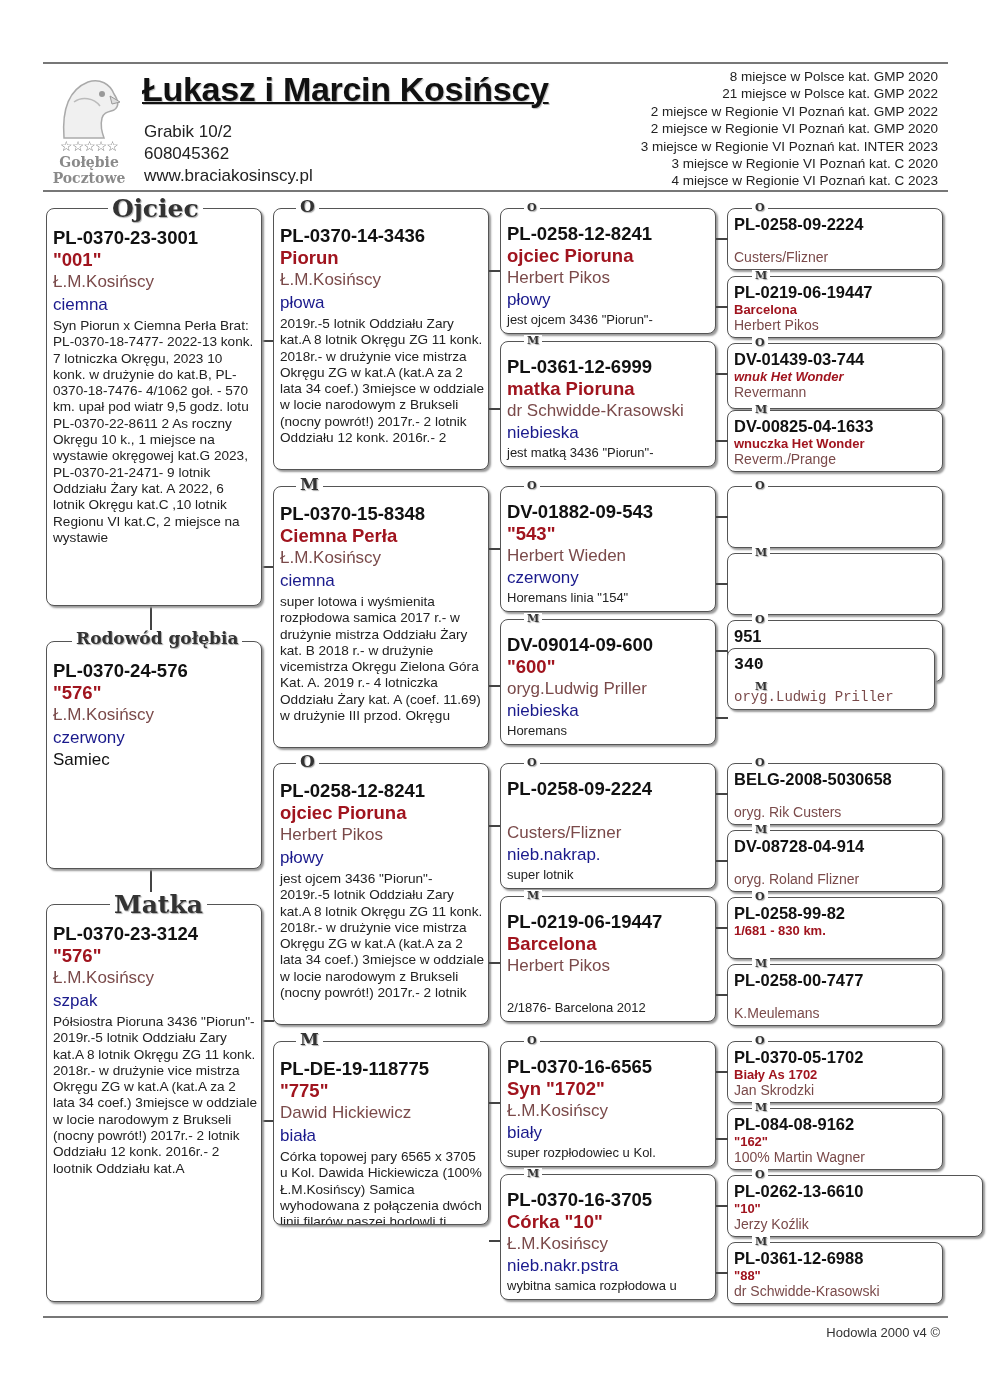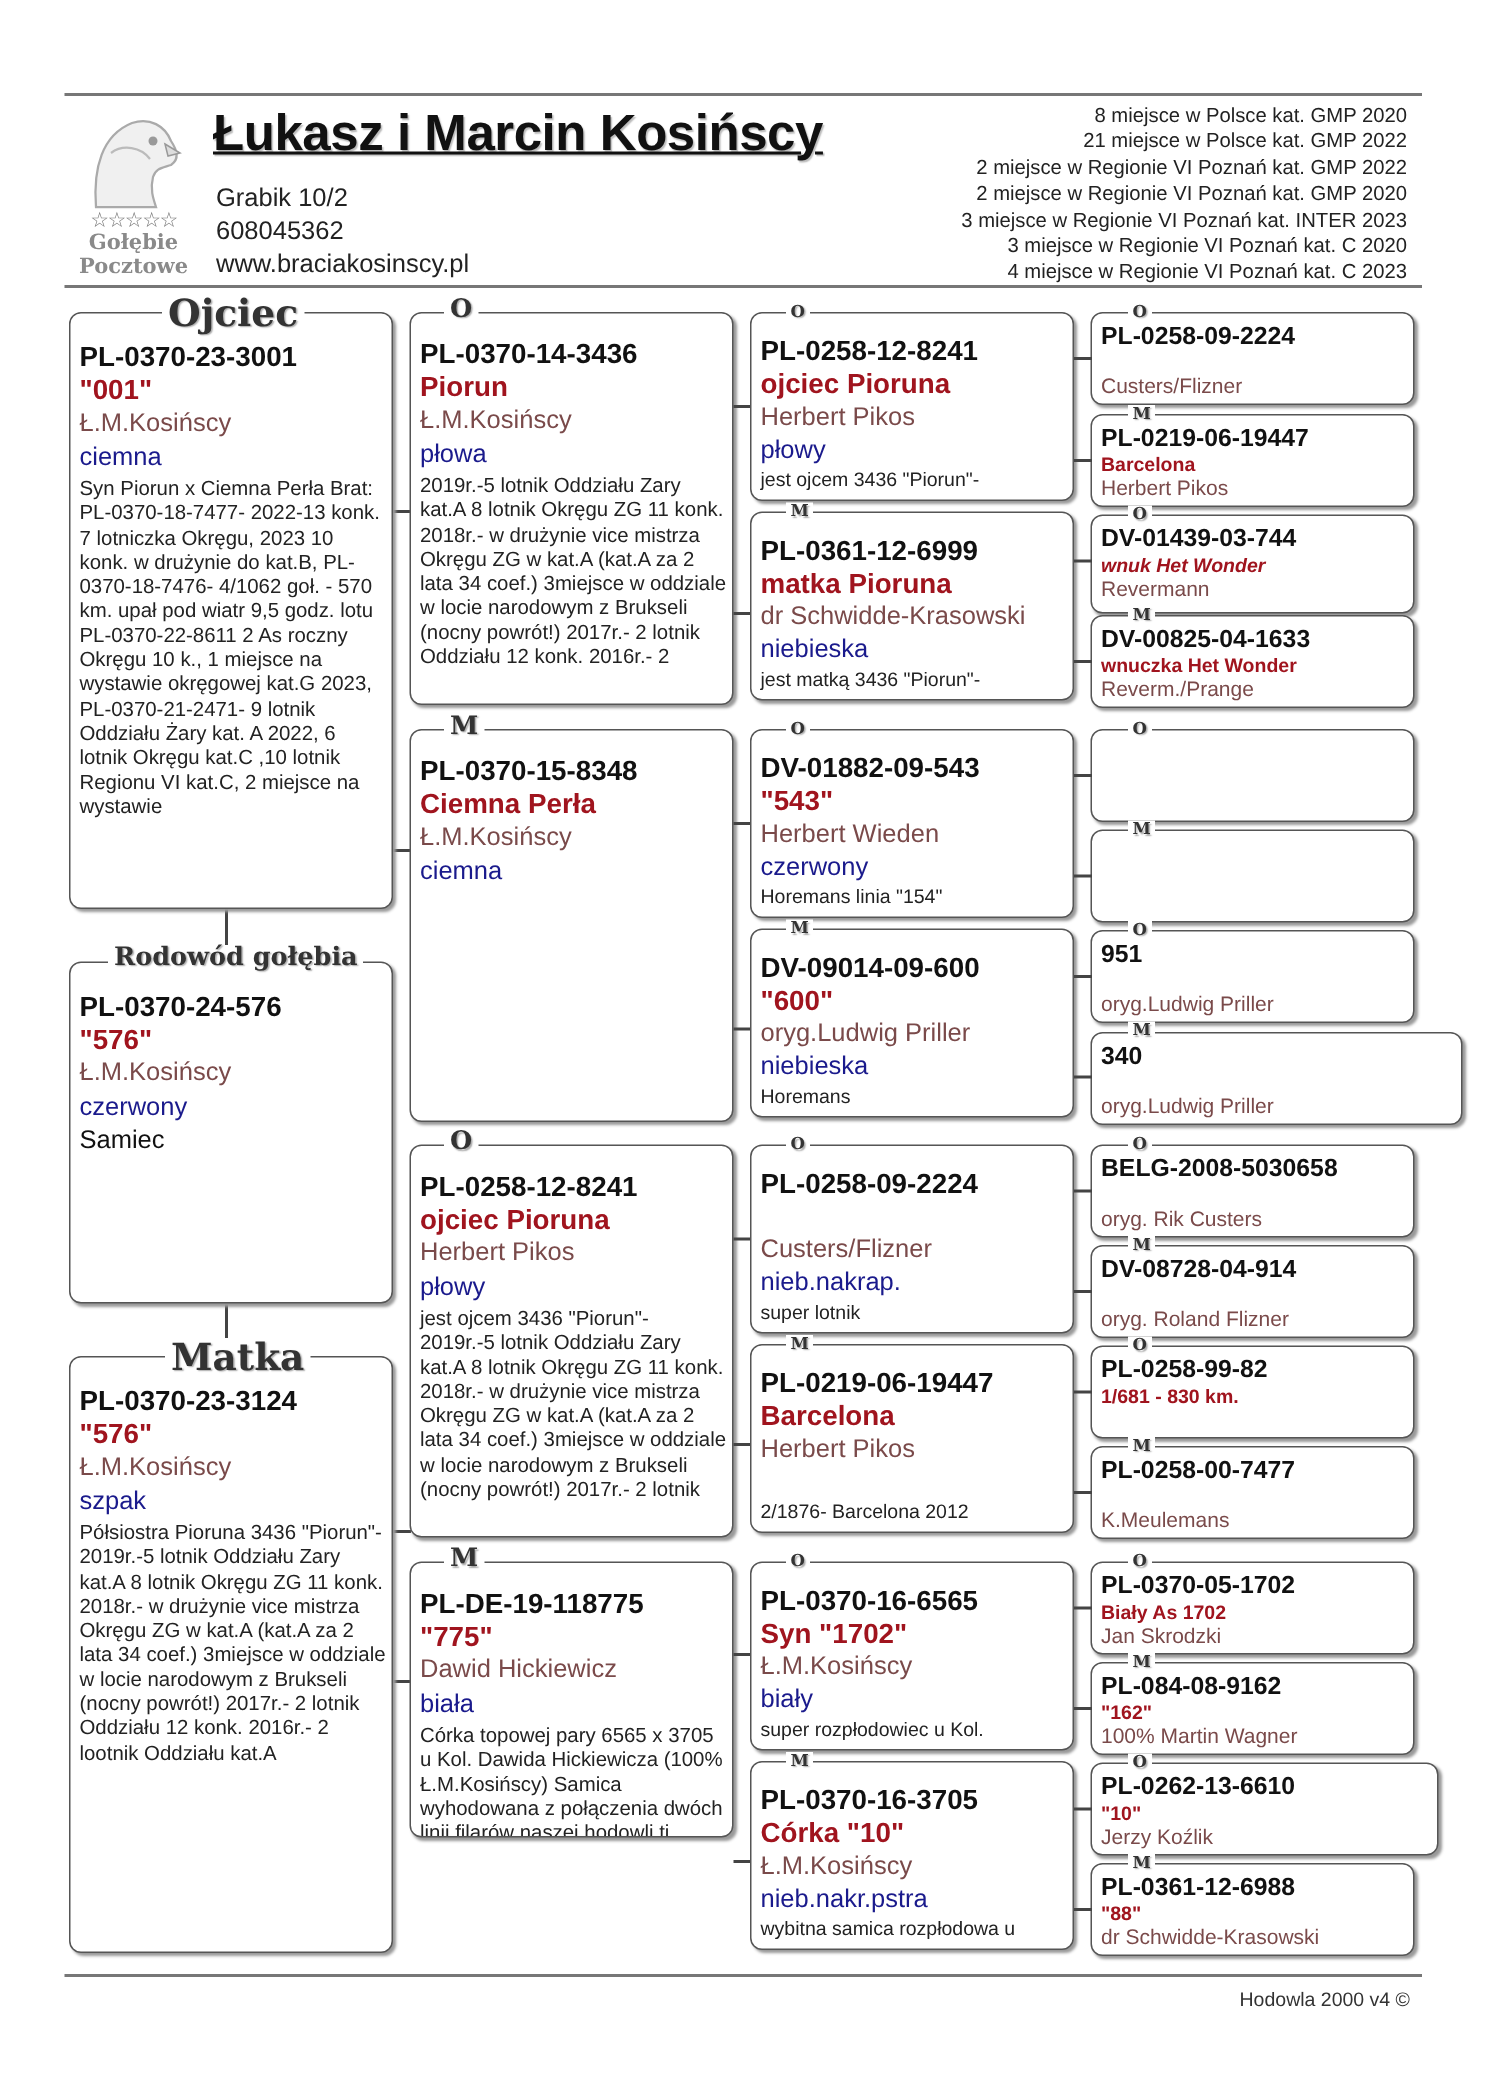--- a/index.html
+++ b/index.html
@@ -141,20 +141,21 @@
   </div>
 </div>
 <div class="legend lg-c2" style="left:296px;top:198px;">O</div>
 
 <div class="box c2" style="left:273px;top:486px;width:216px;height:262px;">
   <div class="inner" style="top:16px;">
     <div class="ring">PL-0370-15-8348</div>
     <div class="name">Ciemna Perła</div>
     <div class="breeder">Ł.M.Kosińscy</div>
     <div class="color">ciemna</div>
+    <div class="desc">super lotowa i wyśmienita rozpłodowa samica 2017 r.- w drużynie mistrza Oddziału Żary kat. B 2018 r.- w drużynie vicemistrza Okręgu Zielona Góra Kat. A. 2019 r.- 4 lotniczka Oddziału Żary kat. A (coef. 11.69) w drużynie III przod. Okręgu</div>
   </div>
 </div>
 <div class="legend lg-c2" style="left:296px;top:476px;">M</div>
 
 <div class="box c2" style="left:273px;top:763px;width:216px;height:262px;">
   <div class="inner" style="top:16px;">
     <div class="ring">PL-0258-12-8241</div>
     <div class="name">ojciec Pioruna</div>
     <div class="breeder">Herbert Pikos</div>
     <div class="color">płowy</div>
@@ -323,21 +324,21 @@
     <div class="hline" style="left: 716px; top: 583px; width: 12px;"></div>
     <div class="box c4" style="left: 727px; top: 620px; width: 216px; height: 62px;">
       <div class="inner" style="top: 6px;">
         <div class="ring">951</div>
         <div class="name" style="min-height: 15px;">&nbsp;</div>
         <div class="breeder">oryg.Ludwig Priller</div>
       </div>
     </div>
     <div class="legend lg-sm" style="left: 752px; top: 614px;">O</div>
     <div class="hline" style="left: 716px; top: 650px; width: 12px;"></div>
-    <div class="box c4" style="left: 727px; top: 688px; width: 248px; height: 62px;">
+    <div class="box c4" style="left: 727px; top: 648px; width: 208px; height: 62px; font-family: Liberation Mono, monospace;">
       <div class="inner" style="top: 6px;">
         <div class="ring">340</div>
         <div class="name" style="min-height: 15px;">&nbsp;</div>
         <div class="breeder">oryg.Ludwig Priller</div>
       </div>
     </div>
     <div class="legend lg-sm" style="left: 752px; top: 681px;">M</div>
     <div class="hline" style="left: 716px; top: 717px; width: 12px;"></div>
     <div class="box c4" style="left: 727px; top: 763px; width: 216px; height: 62px;">
       <div class="inner" style="top: 6px;">
@@ -386,21 +387,21 @@
     <div class="hline" style="left: 716px; top: 1071px; width: 12px;"></div>
     <div class="box c4" style="left: 727px; top: 1108px; width: 216px; height: 62px;">
       <div class="inner" style="top: 6px;">
         <div class="ring">PL-084-08-9162</div>
         <div class="name" style="min-height: 15px;">"162"</div>
         <div class="breeder">100% Martin Wagner</div>
       </div>
     </div>
     <div class="legend lg-sm" style="left: 752px; top: 1102px;">M</div>
     <div class="hline" style="left: 716px; top: 1138px; width: 12px;"></div>
-    <div class="box c4" style="left: 727px; top: 1175px; width: 232px; height: 62px;">
+    <div class="box c4" style="left: 727px; top: 1175px; width: 256px; height: 62px;">
       <div class="inner" style="top: 6px;">
         <div class="ring">PL-0262-13-6610</div>
         <div class="name" style="min-height: 15px;">"10"</div>
         <div class="breeder">Jerzy Koźlik</div>
       </div>
     </div>
     <div class="legend lg-sm" style="left: 752px; top: 1169px;">O</div>
     <div class="hline" style="left: 716px; top: 1205px; width: 12px;"></div>
     <div class="box c4" style="left: 727px; top: 1242px; width: 216px; height: 62px;">
       <div class="inner" style="top: 6px;">

